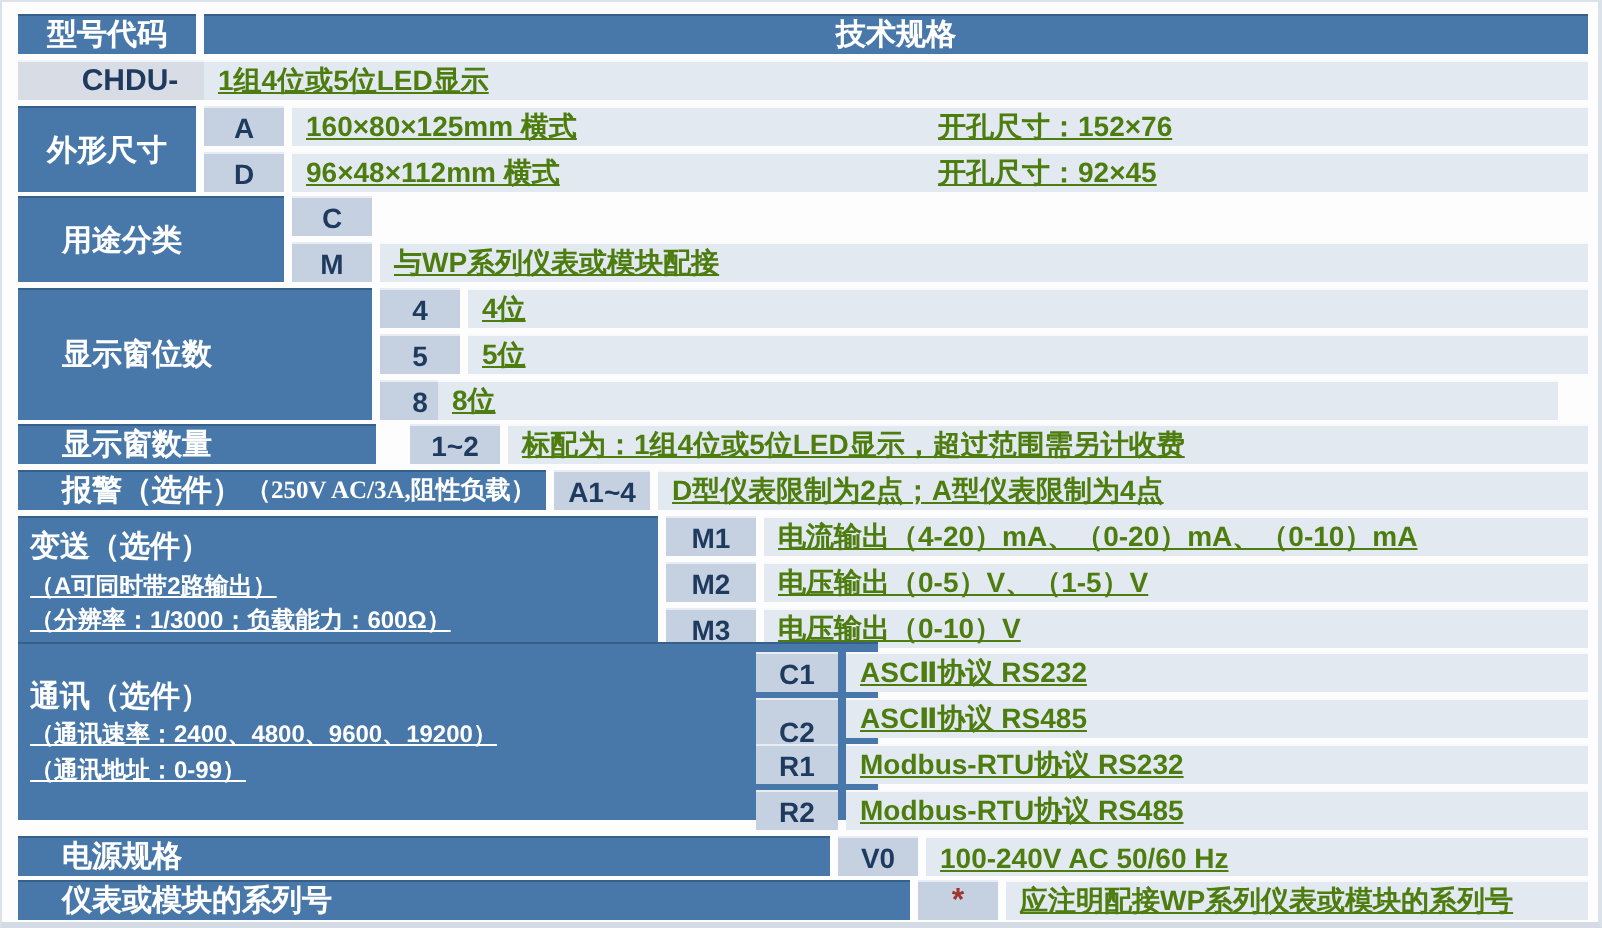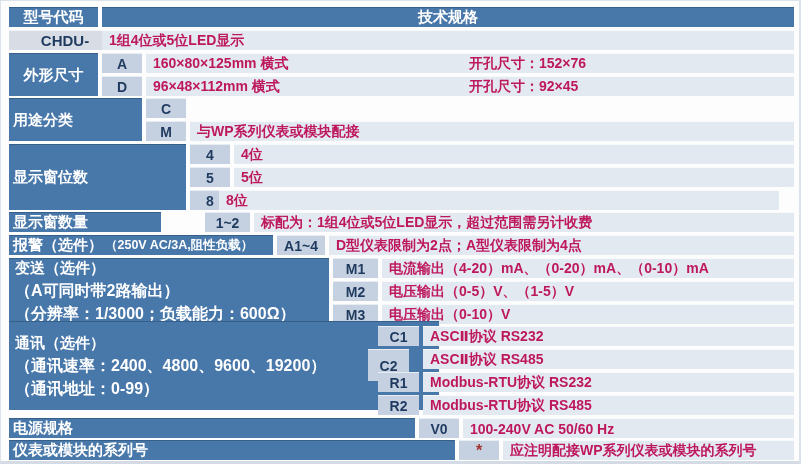--- a/index.html
+++ b/index.html
@@ -45,36 +45,37 @@
   .code{
     background:var(--code_bg);
     color:#1F3A5F;
     font-size:14px;
     font-weight:700;
     justify-content:center;
     border-top:1px solid rgba(255,255,255,0.6);
   }
   .content{
     background:var(--content_bg);
-    color:#be185d;
+    color:#4d7c0f;
     font-size:14px;
     font-weight:700;
     padding-left:7px;
     border-top:1px solid rgba(255,255,255,0.7);
+    text-decoration:underline;
   }
   .center{justify-content:center;}
-  .padded{padding-left:4px;}
+  .padded{padding-left:22px;font-family:Liberation Serif, serif;}
   .multi{
     flex-direction:column;
     align-items:flex-start;
     justify-content:center;
     padding-left:6px;
     line-height:1.45;
   }
-  .sub{font-size:16px;font-weight:700;}
+  .sub{font-size:12px;font-weight:700;text-decoration:underline;}
   .note{font-size:12.5px;margin-left:2px;}
   .star{color:var(--star);font-size:16px;}
   .dim-desc{display:inline-block;width:316px;flex:none;}
 </style>
 </head>
 <body>
 
 <div class="sheet">
 
   <div class="cell dark center" style="left:8px;top:6px;width:89px;height:20px">型号代码</div>
@@ -101,21 +102,21 @@
   <div class="cell content" style="left:189px;top:120px;width:604px;height:20px">与WP系列仪表或模块配接</div>
 
   <div class="cell dark padded" style="left:8px;top:143px;width:177px;height:66px">显示窗位数</div>
   <div class="cell code" style="left:189px;top:143px;width:40px;height:20px">4</div>
   <div class="cell content" style="left:233px;top:143px;width:560px;height:20px">4位</div>
   <div class="cell code" style="left:189px;top:166px;width:40px;height:20px">5</div>
   <div class="cell content" style="left:233px;top:166px;width:560px;height:20px">5位</div>
   <div class="cell code" style="left:189px;top:189px;width:40px;height:20px">8</div>
   <div class="cell content" style="left:218px;top:189px;width:560px;height:20px">8位</div>
 
-  <div class="cell dark padded" style="left:8px;top:211px;width:152px;height:20px">显示窗数量</div>
+  <div class="cell dark padded" style="left:8px;top:211px;width:179px;height:20px">显示窗数量</div>
   <div class="cell code" style="left:204px;top:211px;width:45px;height:20px">1~2</div>
   <div class="cell content" style="left:253px;top:211px;width:540px;height:20px">标配为：1组4位或5位LED显示，超过范围需另计收费</div>
 
   <div class="cell dark padded" style="left:8px;top:234px;width:264px;height:20px">
     <span>报警（选件）</span>
     <span class="note">（250V AC/3A,阻性负载）</span>
   </div>
   <div class="cell code" style="left:276px;top:234px;width:48px;height:20px">A1~4</div>
   <div class="cell content" style="left:328px;top:234px;width:465px;height:20px">D型仪表限制为2点；A型仪表限制为4点</div>
 
@@ -131,21 +132,21 @@
   <div class="cell code" style="left:332px;top:303px;width:45px;height:20px">M3</div>
   <div class="cell content" style="left:381px;top:303px;width:412px;height:20px">电压输出（0-10）V</div>
 
   <div class="cell dark multi" style="left:8px;top:320px;width:430px;height:89px">
     <span>通讯（选件）</span>
     <span class="sub">（通讯速率：2400、4800、9600、19200）</span>
     <span class="sub">（通讯地址：0-99）</span>
   </div>
   <div class="cell code" style="left:377px;top:325px;width:41px;height:20px">C1</div>
   <div class="cell content" style="left:422px;top:325px;width:371px;height:20px">ASCⅡ协议 RS232</div>
-  <div class="cell code" style="left:367px;top:348px;width:41px;height:32px">C2</div>
+  <div class="cell code" style="left:377px;top:348px;width:41px;height:32px">C2</div>
   <div class="cell content" style="left:422px;top:348px;width:371px;height:20px">ASCⅡ协议 RS485</div>
   <div class="cell code" style="left:377px;top:371px;width:41px;height:20px">R1</div>
   <div class="cell content" style="left:422px;top:371px;width:371px;height:20px">Modbus-RTU协议 RS232</div>
   <div class="cell code" style="left:377px;top:394px;width:41px;height:20px">R2</div>
   <div class="cell content" style="left:422px;top:394px;width:371px;height:20px">Modbus-RTU协议 RS485</div>
 
   <div class="cell dark padded" style="left:8px;top:417px;width:406px;height:20px">电源规格</div>
   <div class="cell code" style="left:418px;top:417px;width:40px;height:20px">V0</div>
   <div class="cell content" style="left:462px;top:417px;width:331px;height:20px">100-240V AC 50/60 Hz</div>
 

